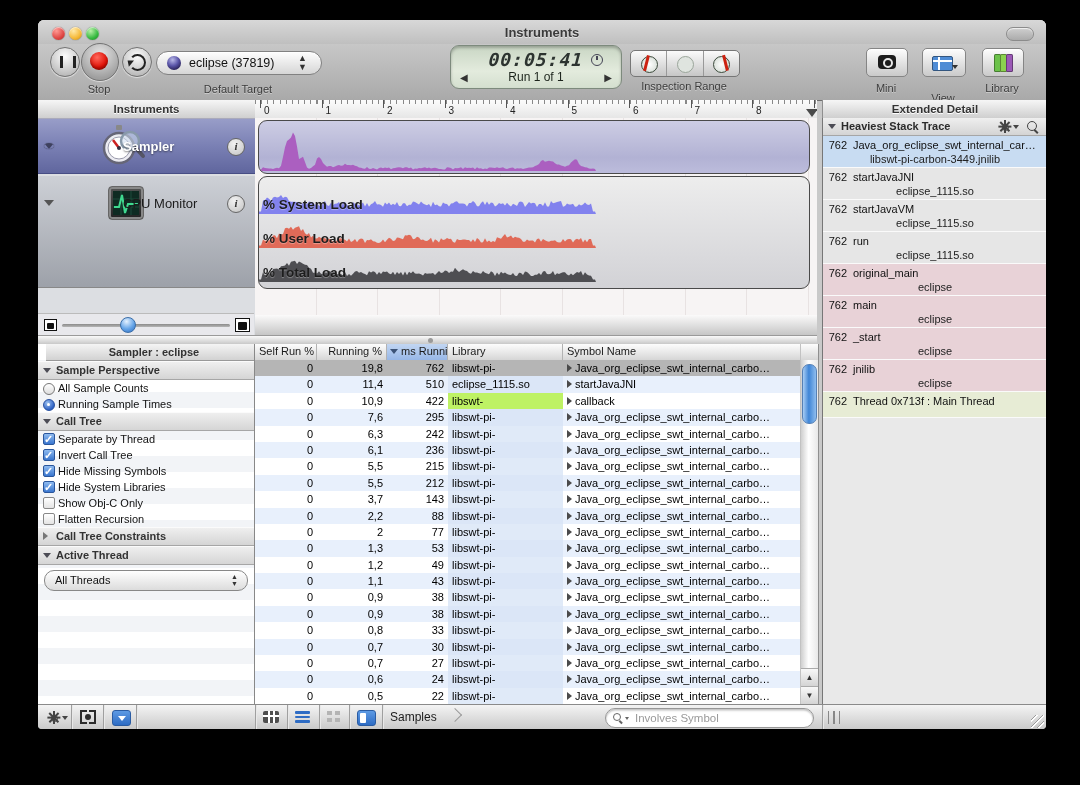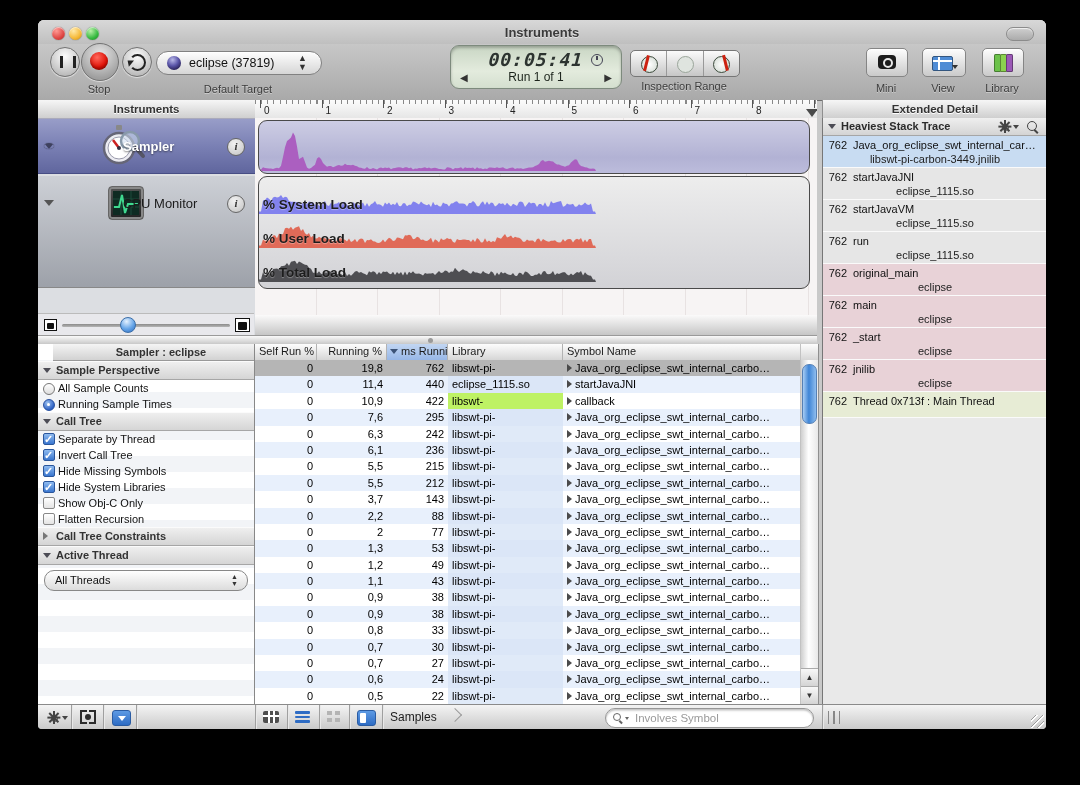--- a/index.html
+++ b/index.html
@@ -64,21 +64,21 @@
     background:linear-gradient(#fdfdfd,#cacaca);box-shadow:inset 0 1px 0 #fff;}
   #mini-btn{left:828px;width:40px;} #view-btn{left:884px;width:42px;} #library-btn{left:944px;width:40px;}
   #mini-icon{left:11px;top:6px;width:18px;height:14px;background:#1c1c1c;border-radius:4px;}
   #mini-icon:after{content:"";position:absolute;left:5px;top:3px;width:6px;height:6px;border:2px solid #e8e8e8;border-radius:50%;}
   #view-icon{left:9px;top:7px;width:19px;height:13px;background:#4f8cd5;border:1px solid #33567f;border-radius:2px;}
   #view-icon:before{content:"";position:absolute;left:5px;top:0;width:1.5px;height:13px;background:#fff;}
   #view-icon:after{content:"";position:absolute;left:0;top:3px;width:19px;height:1.5px;background:#fff;}
   #view-caret{left:29px;top:16px;width:0;height:0;border-left:3.5px solid transparent;border-right:3.5px solid transparent;border-top:4px solid #333;}
   #library-icon{left:11px;top:5px;width:18px;height:16px;}
   #library-icon span{position:absolute;top:0;width:5px;height:16px;border-radius:1.5px;border:1px solid rgba(0,0,0,.35);}
-  #mini-label{left:828px;top:62px;width:40px;} #view-label{left:884px;top:62px;width:42px;} #library-label{left:944px;top:62px;width:40px;}
+  #mini-label{left:828px;top:62px;width:40px;} #view-label{left:884px;top:72px;width:42px;} #library-label{left:944px;top:62px;width:40px;}
   
   .panel-header{top:80px;height:18px;background:linear-gradient(#f6f6f6,#cfcfcf);border-bottom:1px solid #8f8f8f;
     font-size:11.5px;font-weight:bold;color:#333;text-align:center;line-height:18px;text-shadow:0 1px 0 #fff;}
   #instruments-header{left:0;width:217px;border-right:1px solid #8f8f8f;}
   #detail-header{left:784px;width:224px;border-left:1px solid #8f8f8f;}
   #ruler{left:217px;top:80px;width:562px;height:18px;background:linear-gradient(#fcfcfc,#e6e6e6);border-bottom:1px solid #999;overflow:hidden;}
   #ruler-minor{left:0;top:0;width:562px;height:4px;
     background:repeating-linear-gradient(90deg,#888 0 1px,transparent 1px 6.15px);}
   .ruler-major{position:absolute;top:0;width:1px;height:8px;background:#555;}
   .ruler-num{position:absolute;top:5px;font-size:10px;color:#222;}
@@ -115,21 +115,21 @@
   .track-box svg{position:absolute;left:0;top:0;}
   .cpu-lbl{position:absolute;left:4px;font-size:13.5px;font-weight:bold;color:#1d1d1d;text-shadow:0 1px 1px rgba(255,255,255,.35);}
   #fade-band{left:0;top:197px;width:562px;height:20px;background:linear-gradient(#fbfafa,#c6c6c6);}
   
   #splitter{left:0;top:315px;width:779px;height:9px;background:linear-gradient(#fafafa,#c2c2c2);
     border-top:1px solid #9a9a9a;border-bottom:1px solid #8a8a8a;}
   #splitter .dot{position:absolute;left:50%;top:2px;width:5px;height:5px;border-radius:50%;background:#9a9a9a;}
   
   #settings{left:0;top:324px;width:216px;height:360px;border-right:1px solid #888;
     background:repeating-linear-gradient(#fff 0 16px,#f2f4f7 16px 32px);overflow:hidden;}
-  #settings-title{left:15px;top:0;width:216px;height:16px;background:linear-gradient(#f4f4f4,#d2d2d2);
+  #settings-title{left:8px;top:0;width:216px;height:16px;background:linear-gradient(#f4f4f4,#d2d2d2);
     border-bottom:1px solid #999;font-size:11px;font-weight:bold;color:#333;text-align:center;line-height:16px;}
   .sec-header{position:relative;height:17px;background:linear-gradient(#efefef,#d5d5d5);
     border-top:1px solid #fbfbfb;border-bottom:1px solid #a6a6a6;font-size:11px;font-weight:bold;color:#333;line-height:17px;}
   .sec-header .disc{position:absolute;left:5px;top:6px;border-left-width:4px;border-right-width:4px;border-top-width:5px;}
   .sec-header.closed .disc{border-top:4px solid transparent;border-bottom:4px solid transparent;
     border-left:5px solid #777;border-right:none;top:4px;}
   .sec-header span{margin-left:18px;}
   .set-item{position:relative;height:16px;font-size:11px;color:#111;line-height:16px;}
   .set-item .txt{margin-left:20px;}
   .radio{position:absolute;left:5px;top:3px;width:10px;height:10px;border-radius:50%;border:1px solid #777;
@@ -426,21 +426,21 @@
         <div class="trow sel">
           <div class="cell num c1">0</div>
           <div class="cell num c2">19,8</div>
           <div class="cell num c3">762</div>
           <div class="cell c4 lib">libswt-pi-</div>
           <div class="cell c5"><span class="tri-r"></span>Java_org_eclipse_swt_internal_carbo…</div>
         </div>
         <div class="trow odd">
           <div class="cell num c1">0</div>
           <div class="cell num c2">11,4</div>
-          <div class="cell num c3">440</div>
+          <div class="cell num c3">510</div>
           <div class="cell c4 lib">eclipse_1115.so</div>
           <div class="cell c5"><span class="tri-r"></span>startJavaJNI</div>
         </div>
         <div class="trow">
           <div class="cell num c1">0</div>
           <div class="cell num c2">10,9</div>
           <div class="cell num c3">422</div>
           <div class="cell c4 lib gray">libswt-</div>
           <div class="cell c5"><span class="tri-r"></span>callback</div>
         </div>

